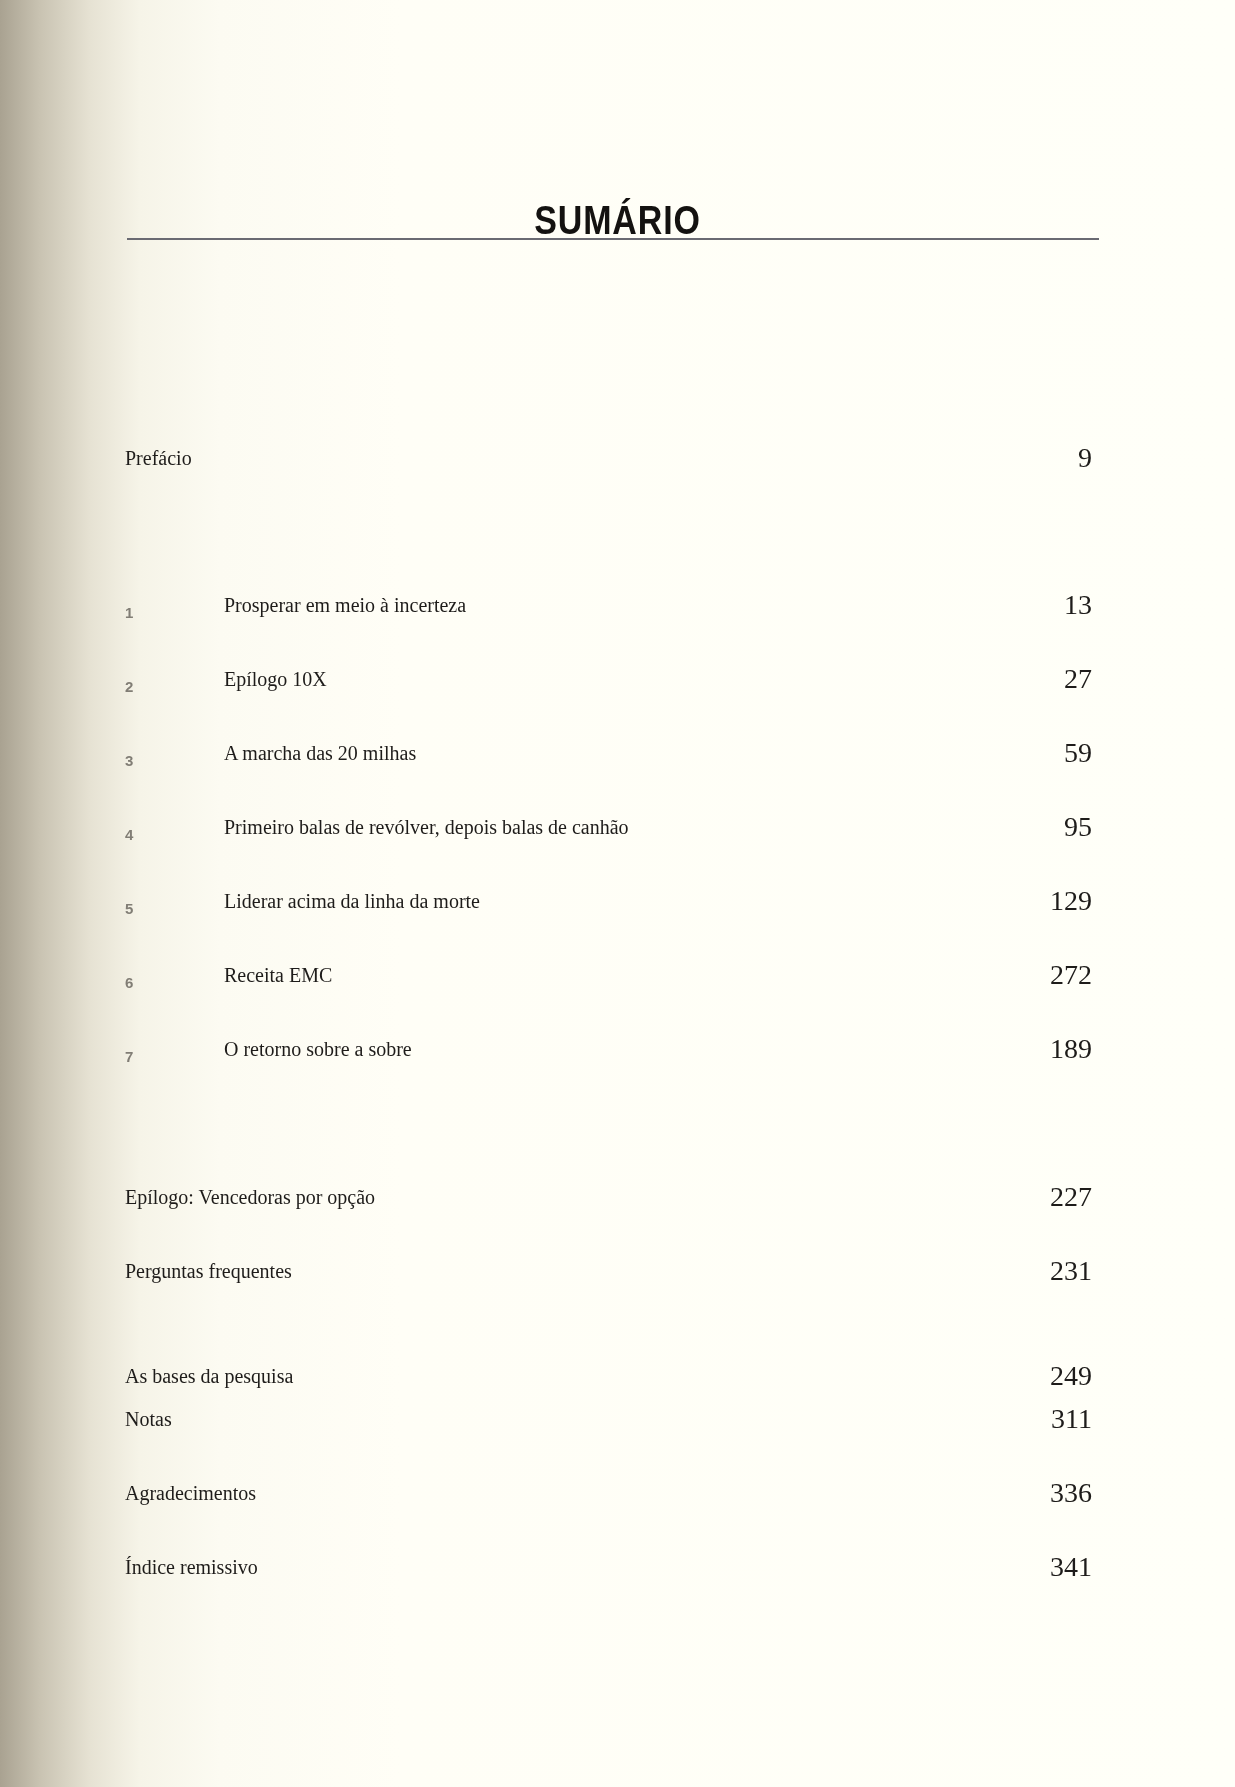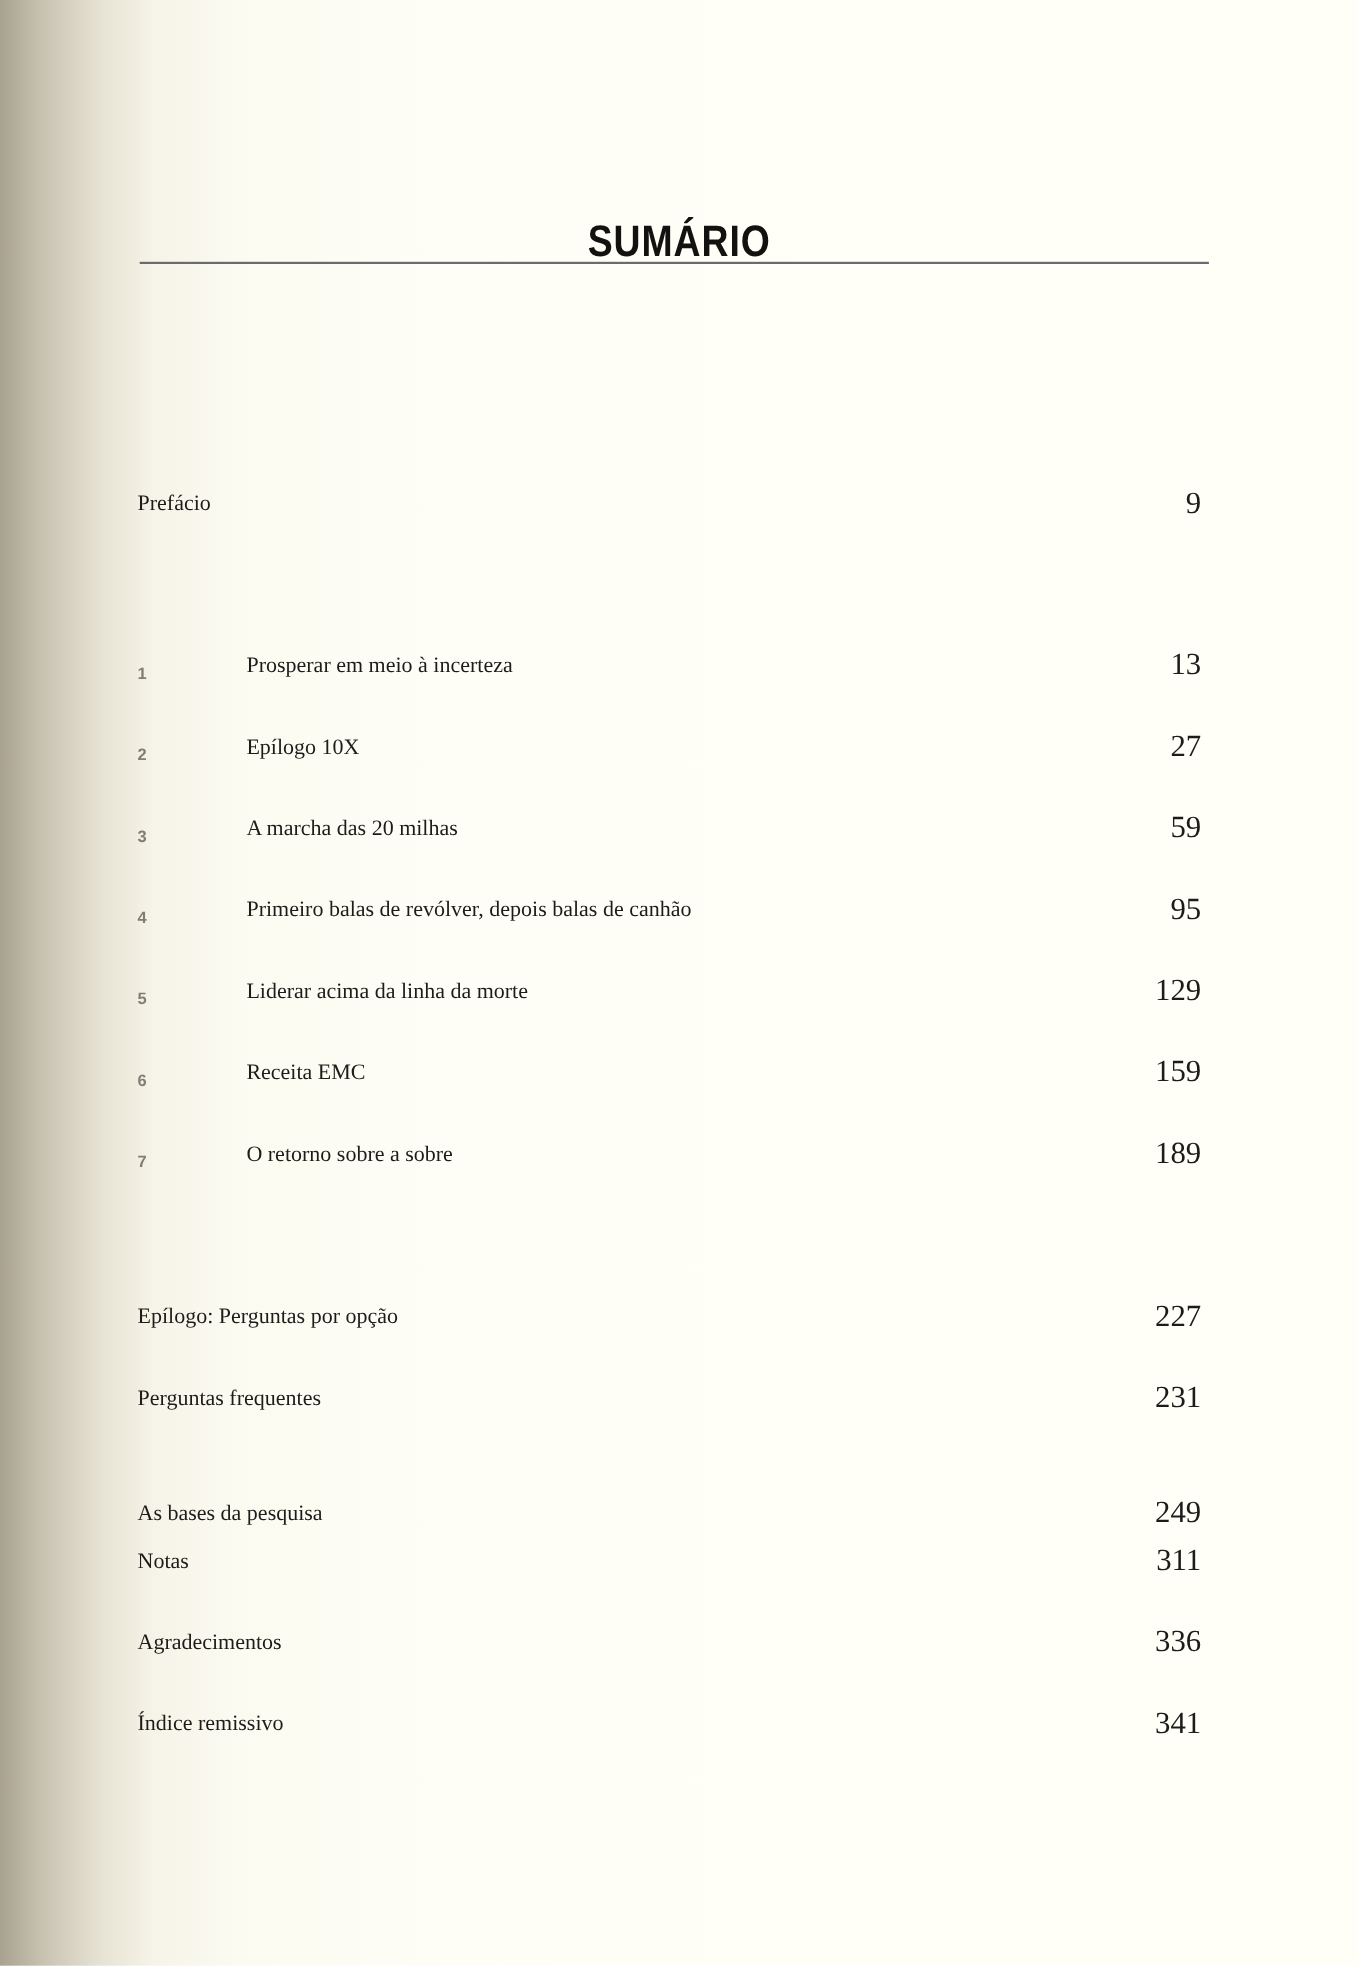--- a/index.html
+++ b/index.html
@@ -50,30 +50,30 @@
   <span class="page">95</span>
 </div>
 <div class="row" style="top:884px">
   <span class="num">5</span>
   <span class="label chap">Liderar acima da linha da morte</span>
   <span class="page">129</span>
 </div>
 <div class="row" style="top:958px">
   <span class="num">6</span>
   <span class="label chap">Receita EMC</span>
-  <span class="page">159</span>
+  <span class="page">272</span>
 </div>
 <div class="row" style="top:1032px">
   <span class="num">7</span>
   <span class="label chap">O retorno sobre a sobre</span>
   <span class="page">189</span>
 </div>
 
 <div class="row" style="top:1180px">
-  <span class="label plain">Epílogo: Perguntas por opção</span>
+  <span class="label plain">Epílogo: Vencedoras por opção</span>
   <span class="page">227</span>
 </div>
 <div class="row" style="top:1254px">
   <span class="label plain">Perguntas frequentes</span>
   <span class="page">231</span>
 </div>
 <div class="row" style="top:1359px">
   <span class="label plain">As bases da pesquisa</span>
   <span class="page">249</span>
 </div>

